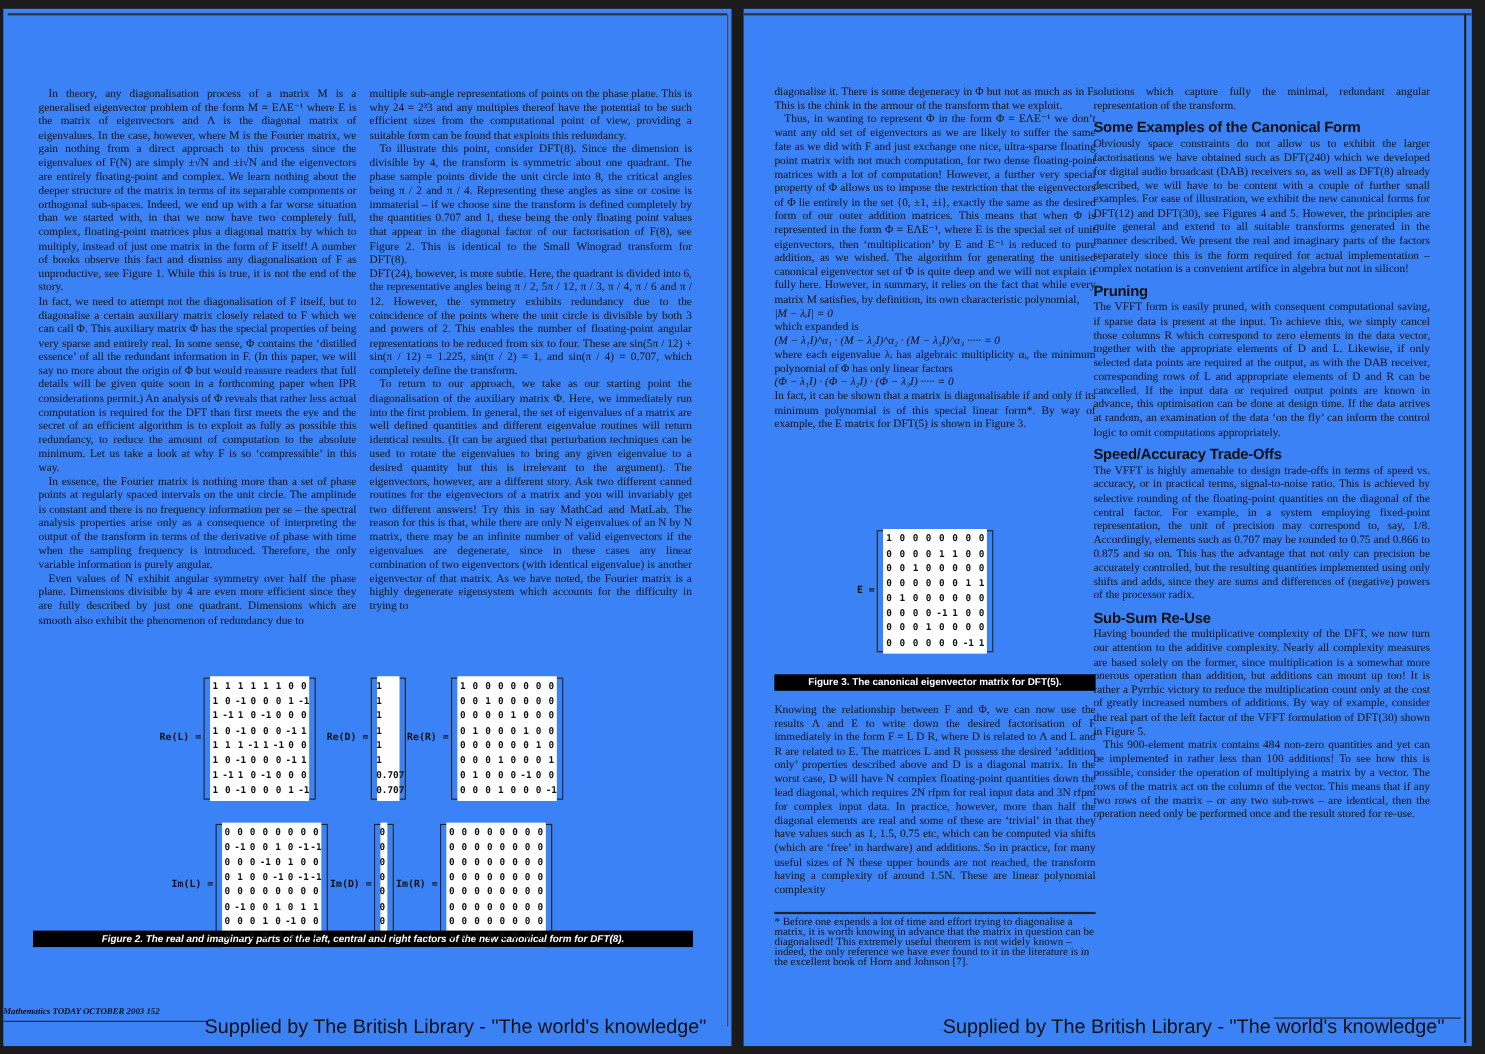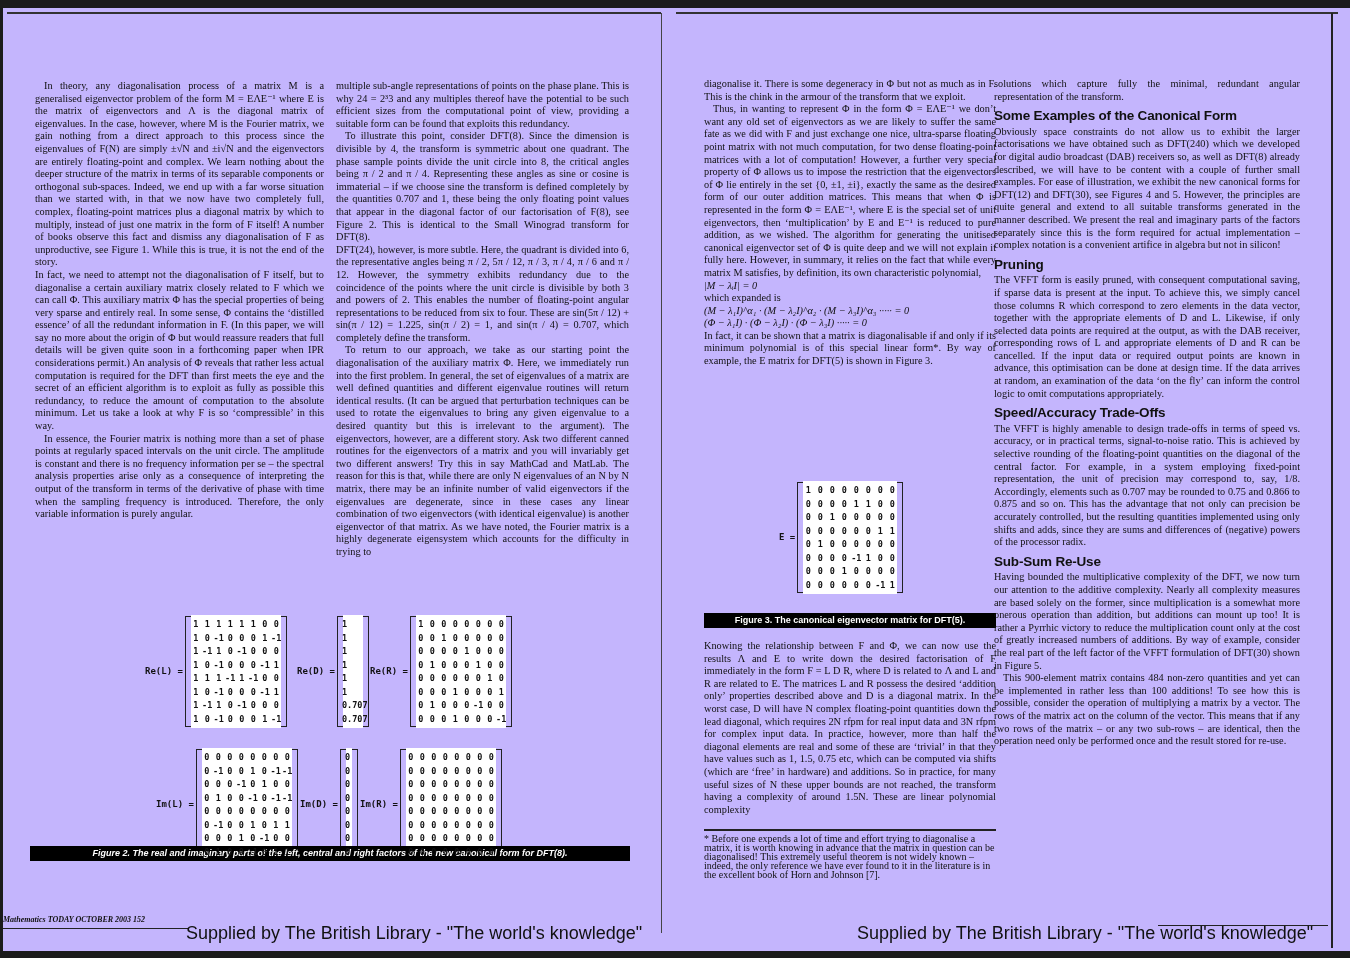--- a/index.html
+++ b/index.html
@@ -1,17 +1,17 @@
 <!DOCTYPE html>
 <html><head>
 <meta charset="utf-8">
 <style>
   html,body{margin:0;padding:0;background:#1b1b1b;}
   body{width:1350px;height:958px;position:relative;overflow:hidden;font-family:"Liberation Serif","DejaVu Serif",serif;color:#111;}
-  .page{position:absolute;top:8px;background:#c4b5fd;overflow:hidden;padding-left:40px;}
+  .page{position:absolute;top:8px;background:#3b82f6;overflow:hidden;}
   #page-left{left:3px;width:662px;height:943px;}
   #page-right{left:676px;width:662px;height:943px;}
   .topline{position:absolute;top:4px;height:2px;background:#333;}
   .vline{position:absolute;width:1px;background:#444;}
   .col{position:absolute;font-size:10.3px;line-height:12.6px;text-align:justify;}
   .col p{margin:0;text-indent:9px;}
   .col p.noind{text-indent:0;}
   h3{font-family:"Liberation Sans","DejaVu Sans",sans-serif;font-weight:bold;font-size:13.5px;margin:7px 0 3px 0;letter-spacing:-0.2px;}
   .eq{font-style:italic;margin:5px 0 5px 0;text-indent:0 !important;text-align:left;}
   .caption{position:absolute;background:#000;color:#fff;font-family:"Liberation Sans","DejaVu Sans",sans-serif;font-weight:bold;font-size:9px;text-align:center;line-height:15px;}
@@ -30,20 +30,21 @@
 <body>
 
 <div class="page" id="page-left">
   <div class="topline" style="left:4px;width:654px;"></div>
   <div class="vline" style="left:658px;top:5px;height:920px;"></div>
 
   <div class="col" id="lp-col1" style="left:32px;top:72px;width:289px;">
       <p>In theory, any diagonalisation process of a matrix M is a generalised eigenvector problem of the form M = EΛE⁻¹ where E is the matrix of eigenvectors and Λ is the diagonal matrix of eigenvalues. In the case, however, where M is the Fourier matrix, we gain nothing from a direct approach to this process since the eigenvalues of F(N) are simply ±√N and ±i√N and the eigenvectors are entirely floating-point and complex. We learn nothing about the deeper structure of the matrix in terms of its separable components or orthogonal sub-spaces. Indeed, we end up with a far worse situation than we started with, in that we now have two completely full, complex, floating-point matrices plus a diagonal matrix by which to multiply, instead of just one matrix in the form of F itself! A number of books observe this fact and dismiss any diagonalisation of F as unproductive, see Figure 1. While this is true, it is not the end of the story.</p>
       <p class="noind">In fact, we need to attempt not the diagonalisation of F itself, but to diagonalise a certain auxiliary matrix closely related to F which we can call Φ. This auxiliary matrix Φ has the special properties of being very sparse and entirely real. In some sense, Φ contains the ‘distilled essence’ of all the redundant information in F. (In this paper, we will say no more about the origin of Φ but would reassure readers that full details will be given quite soon in a forthcoming paper when IPR considerations permit.) An analysis of Φ reveals that rather less actual computation is required for the DFT than first meets the eye and the secret of an efficient algorithm is to exploit as fully as possible this redundancy, to reduce the amount of computation to the absolute minimum. Let us take a look at why F is so ‘compressible’ in this way.</p>
       <p>In essence, the Fourier matrix is nothing more than a set of phase points at regularly spaced intervals on the unit circle. The amplitude is constant and there is no frequency information per se – the spectral analysis properties arise only as a consequence of interpreting the output of the transform in terms of the derivative of phase with time when the sampling frequency is introduced. Therefore, the only variable information is purely angular.</p>
+      <p>Even values of N exhibit angular symmetry over half the phase plane. Dimensions divisible by 4 are even more efficient since they are fully described by just one quadrant. Dimensions which are smooth also exhibit the phenomenon of redundancy due to</p>
     </div>
   <div class="col" id="lp-col2" style="left:333px;top:72px;width:293px;">
       <p class="noind">multiple sub-angle representations of points on the phase plane. This is why 24 = 2³3 and any multiples thereof have the potential to be such efficient sizes from the computational point of view, providing a suitable form can be found that exploits this redundancy.</p>
       <p>To illustrate this point, consider DFT(8). Since the dimension is divisible by 4, the transform is symmetric about one quadrant. The phase sample points divide the unit circle into 8, the critical angles being π / 2 and π / 4. Representing these angles as sine or cosine is immaterial – if we choose sine the transform is defined completely by the quantities 0.707 and 1, these being the only floating point values that appear in the diagonal factor of our factorisation of F(8), see Figure 2. This is identical to the Small Winograd transform for DFT(8).</p>
       <p class="noind">DFT(24), however, is more subtle. Here, the quadrant is divided into 6, the representative angles being π / 2, 5π / 12, π / 3, π / 4, π / 6 and π / 12. However, the symmetry exhibits redundancy due to the coincidence of the points where the unit circle is divisible by both 3 and powers of 2. This enables the number of floating-point angular representations to be reduced from six to four. These are sin(5π / 12) + sin(π / 12) = 1.225, sin(π / 2) = 1, and sin(π / 4) = 0.707, which completely define the transform.</p>
       <p>To return to our approach, we take as our starting point the diagonalisation of the auxiliary matrix Φ. Here, we immediately run into the first problem. In general, the set of eigenvalues of a matrix are well defined quantities and different eigenvalue routines will return identical results. (It can be argued that perturbation techniques can be used to rotate the eigenvalues to bring any given eigenvalue to a desired quantity but this is irrelevant to the argument). The eigenvectors, however, are a different story. Ask two different canned routines for the eigenvectors of a matrix and you will invariably get two different answers! Try this in say MathCad and MatLab. The reason for this is that, while there are only N eigenvalues of an N by N matrix, there may be an infinite number of valid eigenvectors if the eigenvalues are degenerate, since in these cases any linear combination of two eigenvectors (with identical eigenvalue) is another eigenvector of that matrix. As we have noted, the Fourier matrix is a highly degenerate eigensystem which accounts for the difficulty in trying to</p>
     </div>
 
   <div class="matrix-wrap" id="m-reL" style="left:142px;top:608px;">
       <span class="mlabel">Re(L) =</span>
@@ -371,20 +372,21 @@
   <div class="topline" style="left:0px;width:662px;"></div>
 
   <div class="col" id="rp-col1" style="left:28px;top:70px;width:292px;">
     <div id="rp-col1-top">
         <p class="noind">diagonalise it. There is some degeneracy in Φ but not as much as in F. This is the chink in the armour of the transform that we exploit.</p>
         <p>Thus, in wanting to represent Φ in the form Φ = EΛE⁻¹ we don’t want any old set of eigenvectors as we are likely to suffer the same fate as we did with F and just exchange one nice, ultra-sparse floating point matrix with not much computation, for two dense floating-point matrices with a lot of computation! However, a further very special property of Φ allows us to impose the restriction that the eigenvectors of Φ lie entirely in the set {0, ±1, ±i}, exactly the same as the desired form of our outer addition matrices. This means that when Φ is represented in the form Φ = EΛE⁻¹, where E is the special set of unit eigenvectors, then ‘multiplication’ by E and E⁻¹ is reduced to pure addition, as we wished. The algorithm for generating the unitised canonical eigenvector set of Φ is quite deep and we will not explain it fully here. However, in summary, it relies on the fact that while every matrix M satisfies, by definition, its own characteristic polynomial,</p>
       </div>
     <p class="eq">|M − λᵢI| = 0</p>
     <p class="noind">which expanded is</p>
     <p class="eq">(M − λ₁I)^α₁ · (M − λ₂I)^α₂ · (M − λ₃I)^α₃ ····· = 0</p>
+    <p class="noind" id="rp-minpoly">where each eigenvalue λᵢ has algebraic multiplicity αᵢ, the minimum polynomial of Φ has only linear factors</p>
     <p class="eq">(Φ − λ₁I) · (Φ − λ₂I) · (Φ − λ₃I) ····· = 0</p>
     <p class="noind" id="rp-diag">In fact, it can be shown that a matrix is diagonalisable if and only if its minimum polynomial is of this special linear form*. By way of example, the E matrix for DFT(5) is shown in Figure 3.</p>
   </div>
 
   <div class="matrix-wrap" id="m-E" style="left:103px;top:474px;">
       <span class="mlabel">E =</span>
       <div class="bracket">
         <div class="mgrid" style="grid-template-columns: repeat(8, 12px);">
           <span>1</span>
           <span>0</span>

